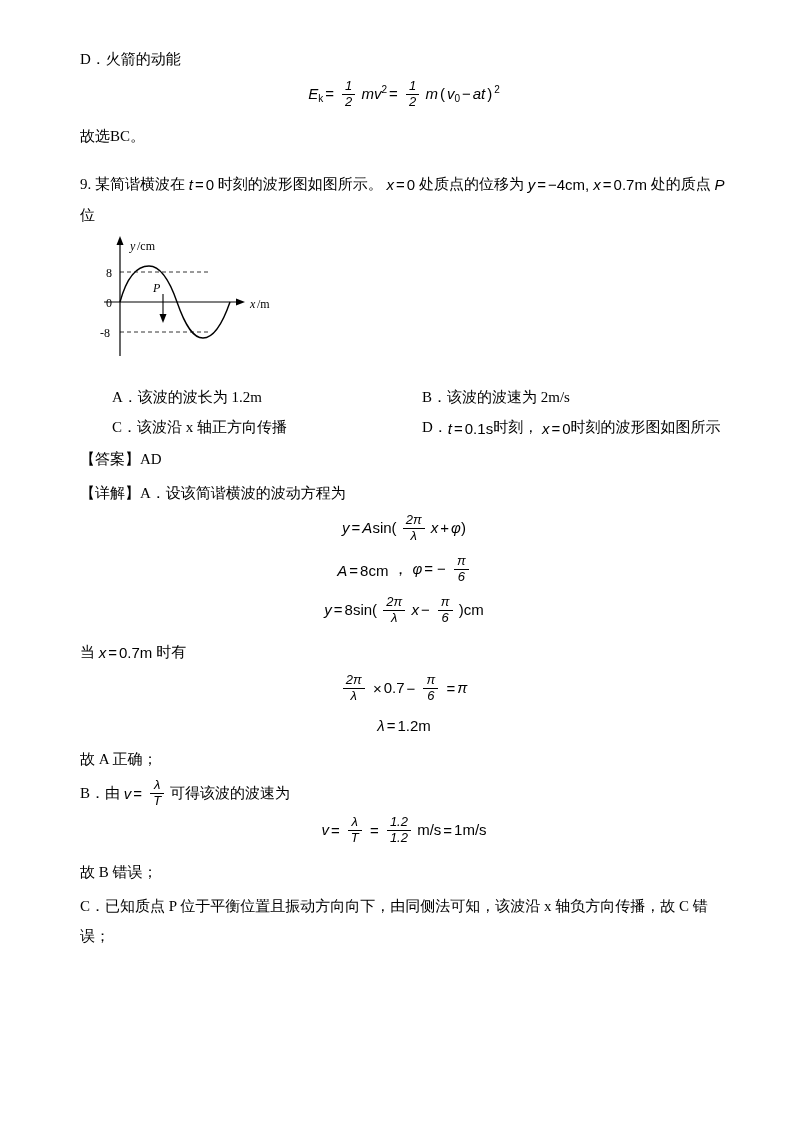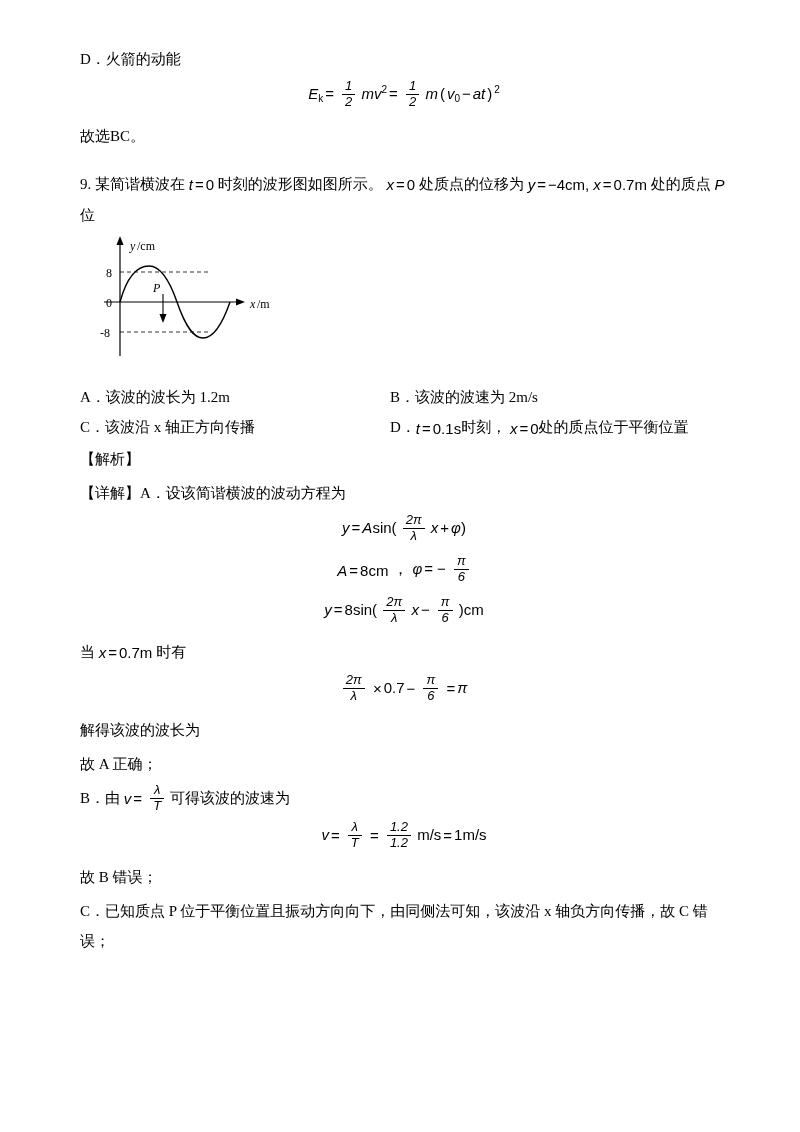--- a/index.html
+++ b/index.html
@@ -80,20 +80,21 @@
     border-bottom: 1px solid #000;
     padding: 0 3px;
   }
   .frac .den {
     display: block;
     padding: 0 3px;
   }
   .two-col {
     display: flex;
     width: 100%;
+    margin-left: 32px;
   }
   .two-col .col-a { width: 310px; }
   .two-col .col-b { flex: 1; }
   .opt-line {
     font-size: 15px;
     line-height: 30px;
   }
   .fig-wrap {
     margin: 4px 0 8px 0;
     padding-left: 10px;
@@ -164,25 +165,25 @@
     </div>
 
     <div class="two-col">
       <div class="col-a opt-line">A．该波的波长为 1.2m</div>
       <div class="col-b opt-line">B．该波的波速为 2m/s</div>
     </div>
 
     <div class="two-col">
       <div class="col-a opt-line">C．该波沿 x 轴正方向传播</div>
       <div class="col-b opt-line">
-        <span>D．</span><span class="math"><span class="mi">t</span><span class="mo">=</span><span class="mn">0.1s</span></span><span>时刻，</span>&nbsp;<span class="math"><span class="mi">x</span><span class="mo">=</span><span class="mn">0</span></span><span>处的质点位于平衡位置</span>
+        <span>D．</span><span class="math"><span class="mi">t</span><span class="mo">=</span><span class="mn">0.1s</span></span><span>时刻，</span>&nbsp;<span class="math"><span class="mi">x</span><span class="mo">=</span><span class="mn">0</span></span><span>时刻的波形图如图所示</span>
       </div>
     </div>
 
-    <div class="para">【解析】</div>
+    <div class="para">【答案】AD</div>
     <div class="para">【详解】A．设该简谐横波的波动方程为</div>
 
     <div class="centered-math">
       <span class="math">
         <span class="mi">y</span><span class="mo">=</span><span class="mi">A</span><span class="mn">sin(</span>
         <span class="frac"><span class="num">2<span style="font-style:italic">π</span></span><span class="den"><span style="font-style:italic">λ</span></span></span>
         <span class="mi">x</span><span class="mo">+</span><span class="mi">φ</span><span class="mn">)</span>
       </span>
     </div>
 
@@ -214,22 +215,24 @@
 
     <div class="centered-math">
       <span class="math">
         <span class="frac"><span class="num">2<span style="font-style:italic">π</span></span><span class="den"><span style="font-style:italic">λ</span></span></span>
         <span class="mo">×</span><span class="mn">0.7</span><span class="mo">−</span>
         <span class="frac"><span class="num"><span style="font-style:italic">π</span></span><span class="den">6</span></span>
         <span class="mo">=</span><span class="mi">π</span>
       </span>
     </div>
 
-    <div class="para">解得该波的波长为</div>
-
+
+    <div class="centered-math">
+      <span class="math"><span class="mi">λ</span><span class="mo">=</span><span class="mn">1.2m</span></span>
+    </div>
 
     <div class="para">故 A 正确；</div>
 
     <div class="para">
       <span>B．由</span>
       <span class="math"><span class="mi">v</span><span class="mo">=</span>
         <span class="frac"><span class="num"><span style="font-style:italic">λ</span></span><span class="den"><span style="font-style:italic">T</span></span></span>
       </span>
       <span>可得该波的波速为</span>
     </div>

